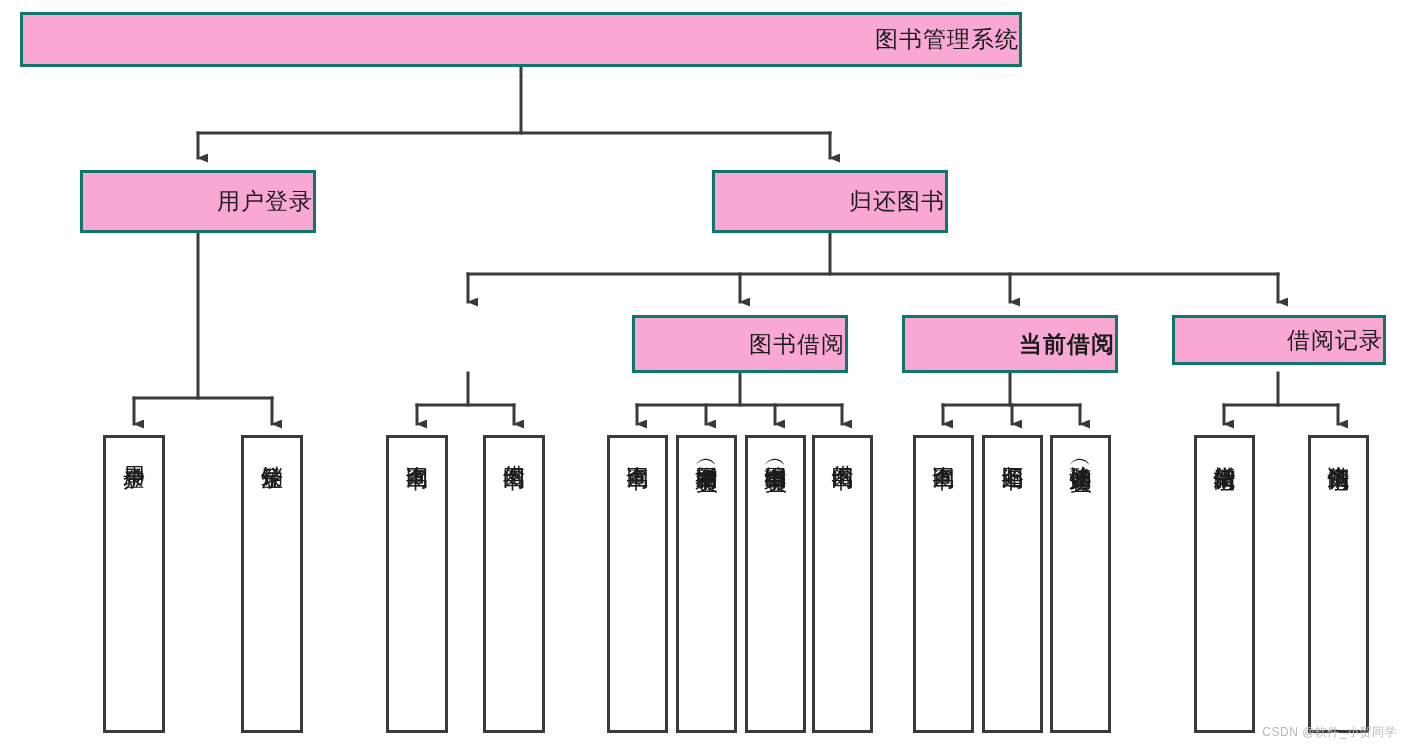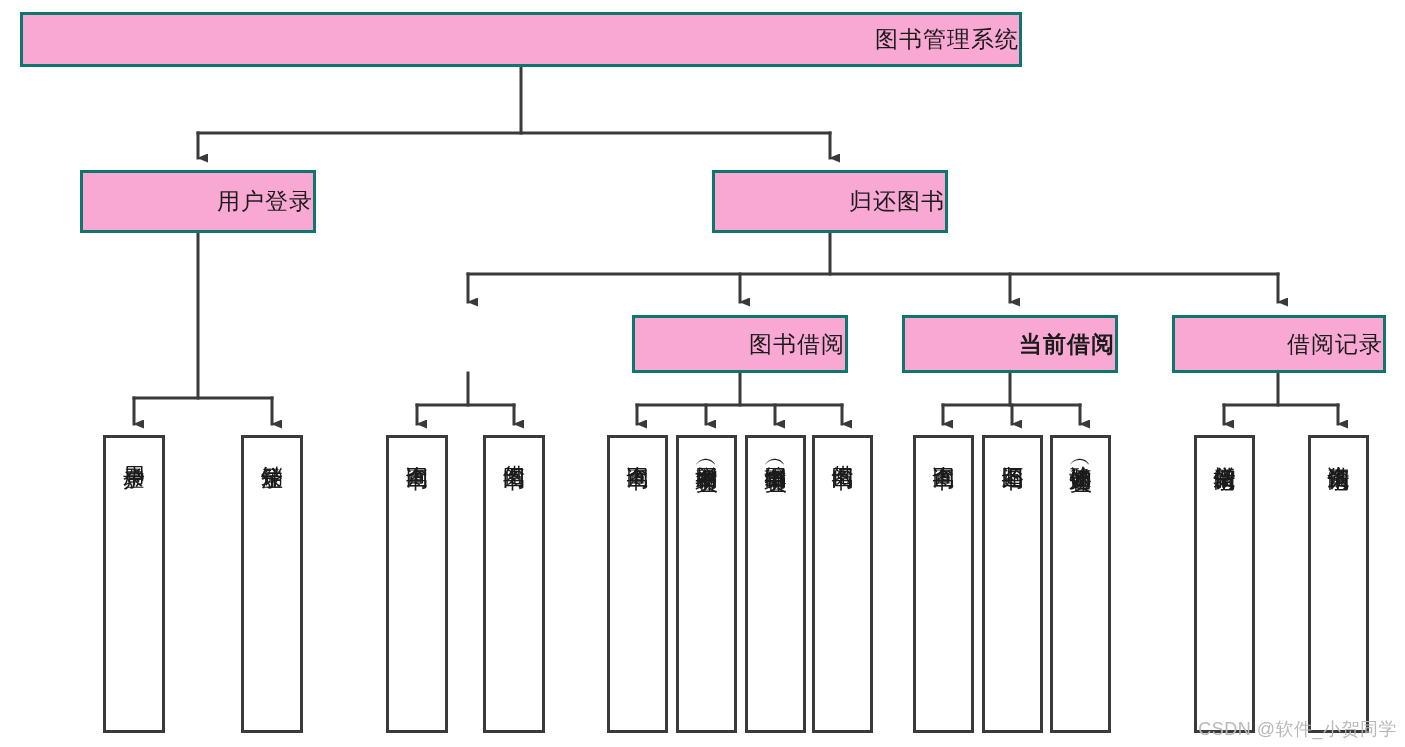--- a/index.html
+++ b/index.html
@@ -26,21 +26,21 @@
     position:absolute;box-sizing:border-box;
     border:3px solid #0f766e;background:#f9a8d4;
     display:flex;align-items:center;justify-content:flex-end;
   }
   .flat-box span{
     font-size:23px;color:#1b1b1b;letter-spacing:1px;
     font-family:"Liberation Sans","DejaVu Sans",sans-serif;
   }
   .watermark{
     position:absolute;right:8px;bottom:6px;
-    font-size:18px;color:#b9b9b9;letter-spacing:0.5px;
+    font-size:12px;color:#b9b9b9;letter-spacing:0.5px;
     font-family:"Liberation Sans","DejaVu Sans",sans-serif;
     pointer-events:none;
   }
 </style>
 </head>
 <body>
 
 <div id="diagram-root">
 
   <svg class="canvas" viewBox="0 0 1405 747">
@@ -115,21 +115,21 @@
   <div class="flat-box" style="left:712px;top:170px;width:236px;height:63px;">
     <span>归还图书</span>
   </div>
 
   <div class="flat-box" style="left:632px;top:315px;width:216px;height:58px;">
     <span>图书借阅</span>
   </div>
   <div class="flat-box" style="left:902px;top:315px;width:216px;height:58px;font-weight:bold;">
     <span>当前借阅</span>
   </div>
-  <div class="flat-box" style="left:1172px;top:315px;width:214px;height:58px;">
+  <div class="flat-box" style="left:1172px;top:315px;width:214px;height:50px;">
     <span>借阅记录</span>
   </div>
 
   <div class="vert-box" style="left:103px;top:435px;width:62px;height:298px;">
     <span>用户登录</span>
   </div>
   <div class="vert-box" style="left:241px;top:435px;width:62px;height:298px;">
     <span>注销登录</span>
   </div>
 

